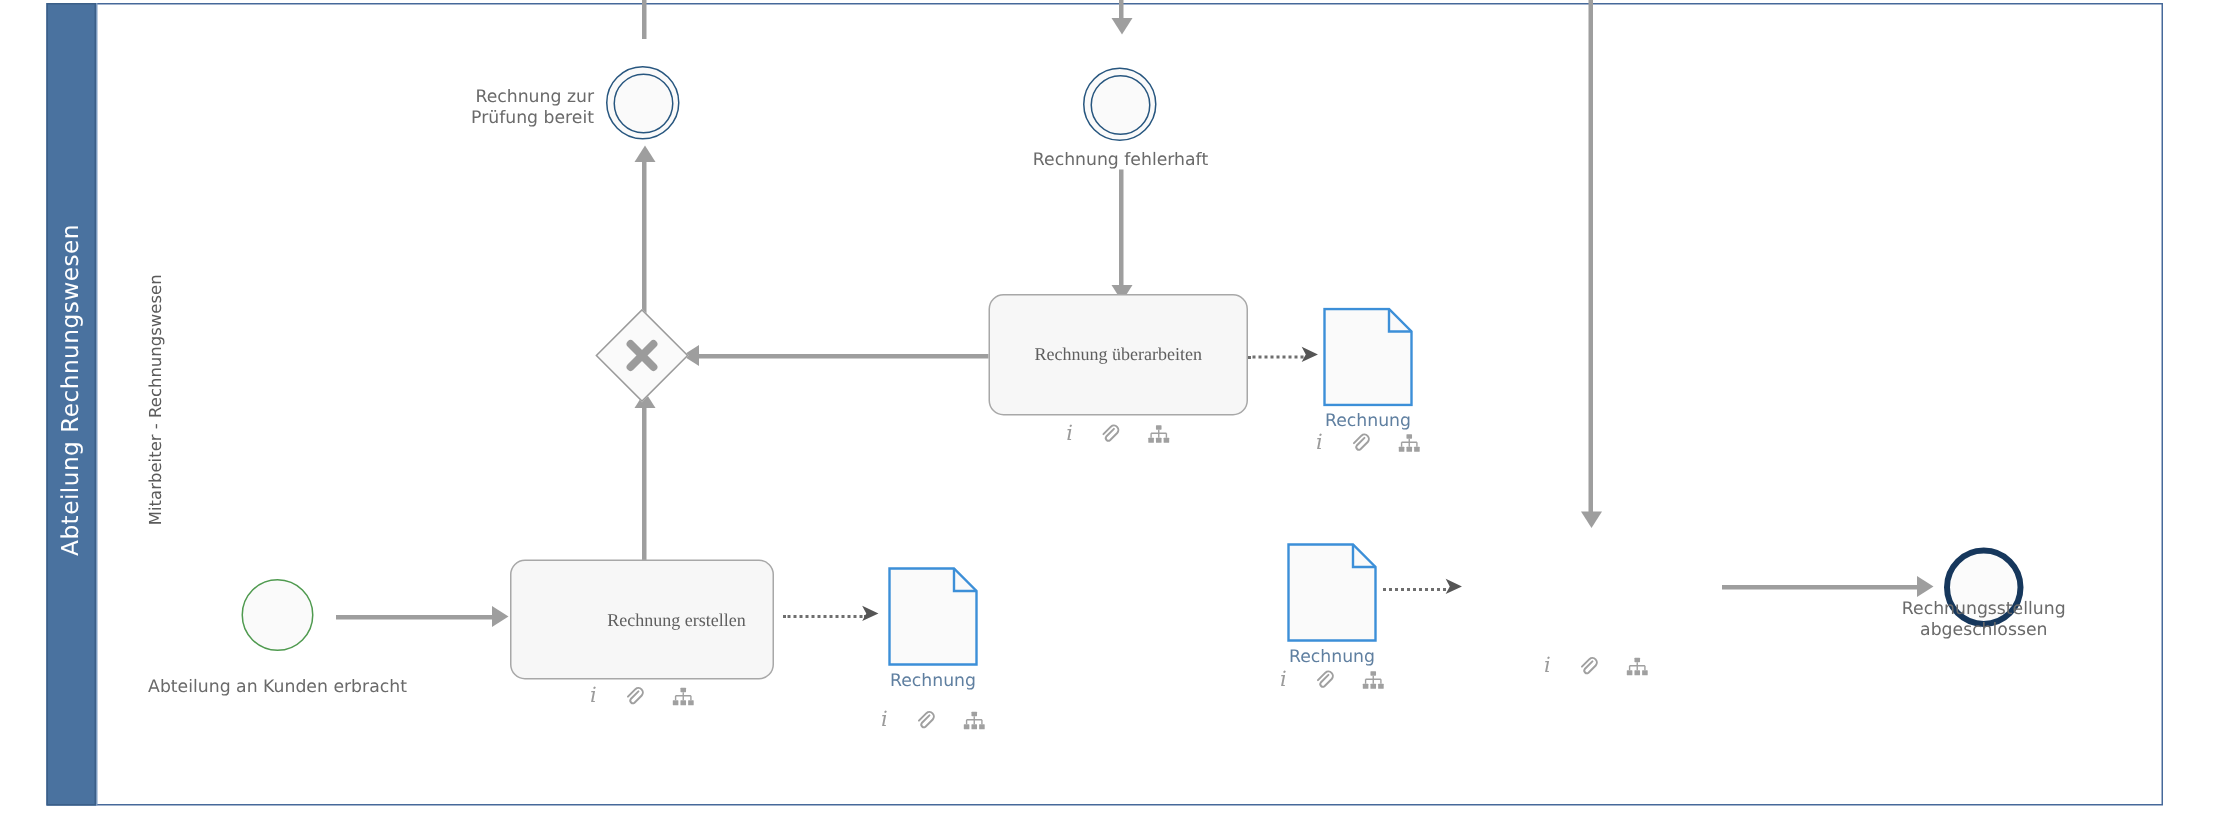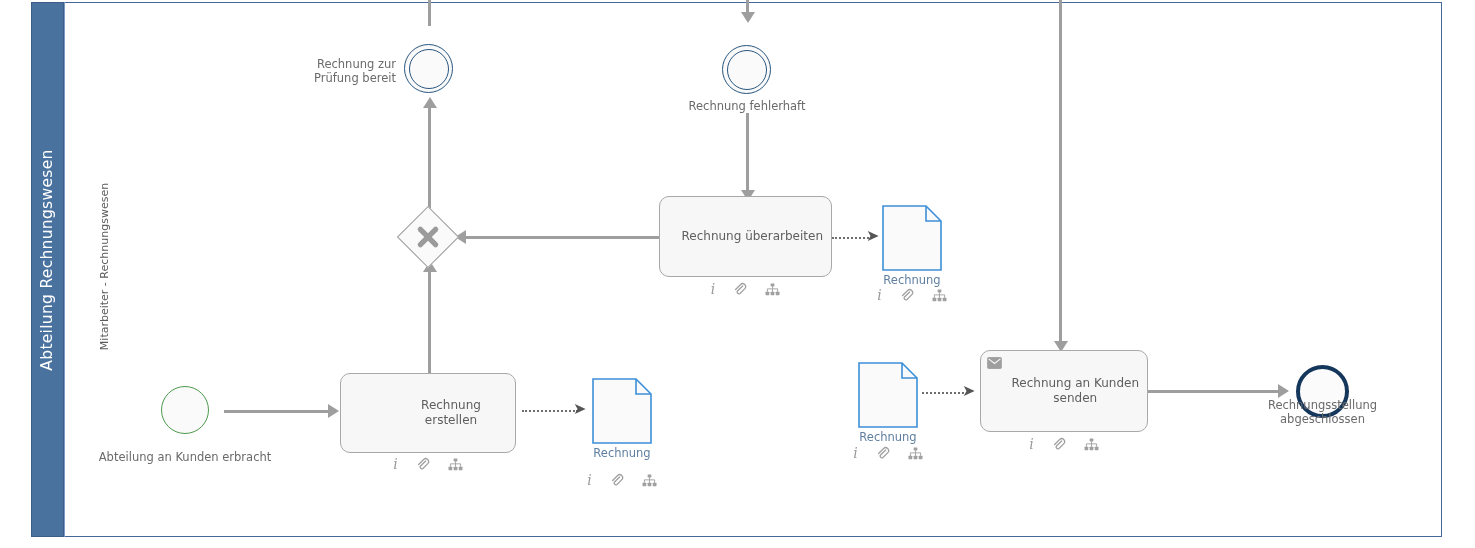--- a/index.html
+++ b/index.html
@@ -128,21 +128,22 @@
 
   
   .task {
     position: absolute;
     background: #f7f7f7;
     border: 1.3px solid #a8a8a8;
     border-radius: 10px;
     box-sizing: border-box;
     display: flex;
     align-items: center;
-    justify-content: flex-end;
+    justify-content: center;
+    font-family: Liberation Serif, serif;
   }
   .task-label {
     color: #5e5e5e;
     font-size: 12px;
     line-height: 15px;
     text-align: center;
     padding: 0 8px;
     white-space: pre-line;
   }
   .task-type-icon {
@@ -438,28 +439,20 @@
       <g stroke="#a0a0a0" stroke-width="1">
         <line x1="8" y1="3.7" x2="8" y2="6.3"></line>
         <line x1="2.5" y1="6.3" x2="13.5" y2="6.3"></line>
         <line x1="2.5" y1="6.3" x2="2.5" y2="9.5"></line>
         <line x1="8" y1="6.3" x2="8" y2="9.5"></line>
         <line x1="13.5" y1="6.3" x2="13.5" y2="9.5"></line>
       </g>
     </svg>
   </div>
 
-  <div class="task" style="left:980px; top:350px; width:168px; height:82px;">
-    <svg class="task-type-icon" viewBox="0 0 16 13">
-      <rect x="0.6" y="0.6" width="14.8" height="11.8" rx="0.8" fill="#9e9e9e" stroke="#9e9e9e" stroke-width="1"></rect>
-      <path d="M1.6 2 L8 7 L14.4 2" fill="none" stroke="#f7f7f7" stroke-width="1.2"></path>
-    </svg>
-    <div class="task-label">Rechnung an Kunden
-senden</div>
-  </div>
   <div class="iconrow" style="left:980px; top:436px; width:168px; height:16px;">
     <span class="ico-i">i</span>
     <svg width="14" height="14" viewBox="0 0 16 16">
       <path d="M11 4.5 L5.2 10.3 a2 2 0 0 0 2.8 2.8 L13.5 7.6 a3.4 3.4 0 0 0 -4.8 -4.8 L3 8.5" fill="none" stroke="#a0a0a0" stroke-width="1.5" stroke-linecap="round"></path>
     </svg>
     <svg width="15" height="13" viewBox="0 0 16 14">
       <g fill="#a0a0a0">
         <rect x="6" y="0.5" width="4" height="3.2" rx="0.4"></rect>
         <rect x="0.5" y="9.5" width="4" height="3.6" rx="0.4"></rect>
         <rect x="6" y="9.5" width="4" height="3.6" rx="0.4"></rect>

